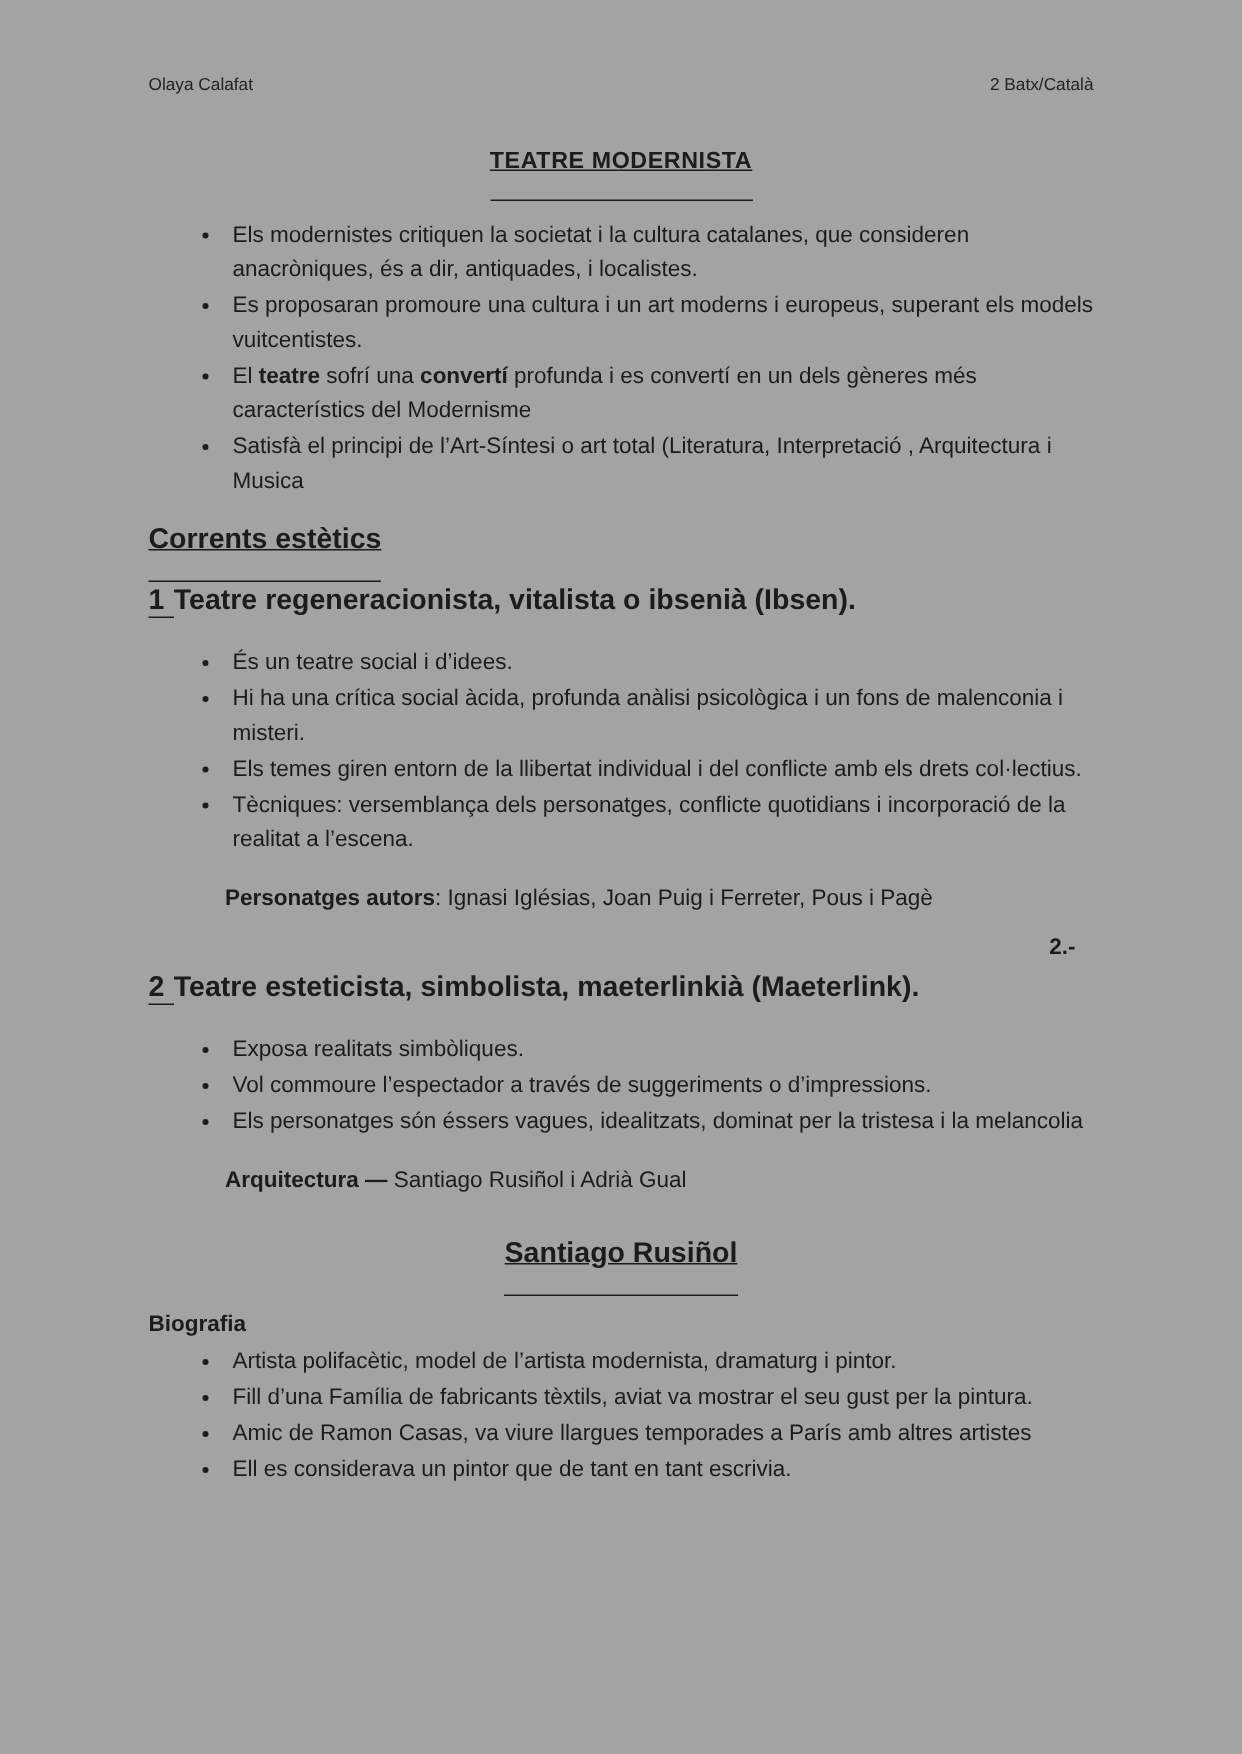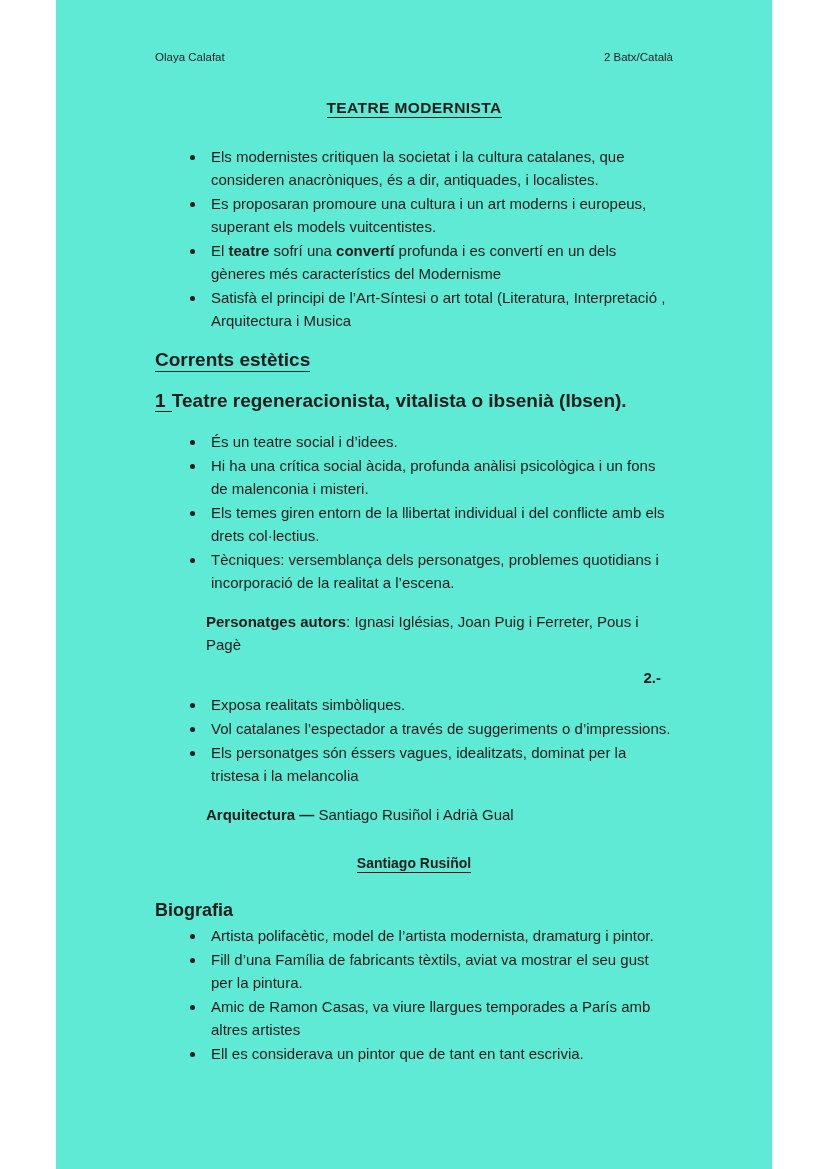--- a/index.html
+++ b/index.html
@@ -1,23 +1,23 @@
 <!DOCTYPE html>
 <html lang="ca"><head>
 <meta charset="utf-8">
 <style>
   html, body { margin: 0; padding: 0; background: #ffffff; }
   .page {
     position: relative;
-    width: 716px;
+    width: 828px;
     height: 1169px;
     box-sizing: border-box;
     margin: 0 auto;
     padding: 50px 99px 40px 99px;
-    background: #5eead4;
+    background: #a3a3a3;
     font-family: "Liberation Sans", sans-serif;
     font-size: 15px;
     line-height: 23px;
     color: #1c1c1c;
     overflow: hidden;
   }
   .header-row {
     display: flex;
     justify-content: space-between;
     font-size: 11.5px;
@@ -27,21 +27,22 @@
   }
   .doc-title {
     text-align: center;
     font-size: 15.5px;
     font-weight: bold;
     letter-spacing: 0.4px;
     margin: 0 0 26px 0;
   }
   .u-block {
     border-bottom: 1.6px solid #1c1c1c;
-    padding-bottom: 1px;
+    padding-bottom: 17px;
+    text-decoration: underline;
   }
   .para { margin: 0 0 14px 0; }
   .para b { font-weight: bold; }
   ul.bullets {
     margin: 0 0 16px 0;
     padding-left: 51px;
     list-style: disc outside;
   }
   ul.bullets li {
     padding-left: 5px;
@@ -61,26 +62,26 @@
     margin: 4px 0 0 51px;
   }
   .page-marker {
     text-align: right;
     font-weight: bold;
     padding-right: 12px;
     margin: 10px 0 4px 0;
   }
   .center-head {
     text-align: center;
-    font-size: 14px;
+    font-size: 19px;
     font-weight: bold;
     margin: 26px 0 24px 0;
   }
   .bio-head {
-    font-size: 18px;
+    font-size: 15px;
     font-weight: bold;
     margin: 0 0 2px 0;
   }
   ul.bullets.bio { margin-bottom: 0; }
 </style>
 </head>
 <body>
 
 <div class="page">
 
@@ -100,31 +101,32 @@
   </ul>
 
   <h2 class="subhead"><span class="u-block">Corrents estètics</span></h2>
 
   <h3 class="subhead gap-top"><span class="num">1 </span><span>Teatre regeneracionista, vitalista o ibsenià (Ibsen).</span></h3>
 
   <ul class="bullets">
     <li><span>És un teatre social i d’idees.</span></li>
     <li><span>Hi ha una crítica social àcida, profunda anàlisi psicològica i un fons de malenconia i misteri.</span></li>
     <li><span>Els temes giren entorn de la llibertat individual i del conflicte amb els drets col·lectius.</span></li>
-    <li><span>Tècniques: versemblança dels personatges, problemes quotidians i incorporació de la realitat a l’escena.</span></li>
+    <li><span>Tècniques: versemblança dels personatges, conflicte quotidians i incorporació de la realitat a l’escena.</span></li>
   </ul>
 
   <p class="indent-line"><b>Personatges autors</b><span>: Ignasi Iglésias, Joan Puig i Ferreter, Pous i Pagè</span></p>
 
   <div class="page-marker">2.-</div>
 
+  <h3 class="subhead"><span class="num">2 </span><span>Teatre esteticista, simbolista, maeterlinkià (Maeterlink).</span></h3>
 
   <ul class="bullets">
     <li><span>Exposa realitats simbòliques.</span></li>
-    <li><span>Vol catalanes l’espectador a través de suggeriments o d’impressions.</span></li>
+    <li><span>Vol commoure l’espectador a través de suggeriments o d’impressions.</span></li>
     <li><span>Els personatges són éssers vagues, idealitzats, dominat per la tristesa i la melancolia</span></li>
   </ul>
 
   <p class="indent-line"><b>Arquitectura —</b><span> Santiago Rusiñol i Adrià Gual</span></p>
 
   <h2 class="center-head"><span class="u-block">Santiago Rusiñol</span></h2>
 
   <h3 class="bio-head">Biografia</h3>
 
   <ul class="bullets bio">

